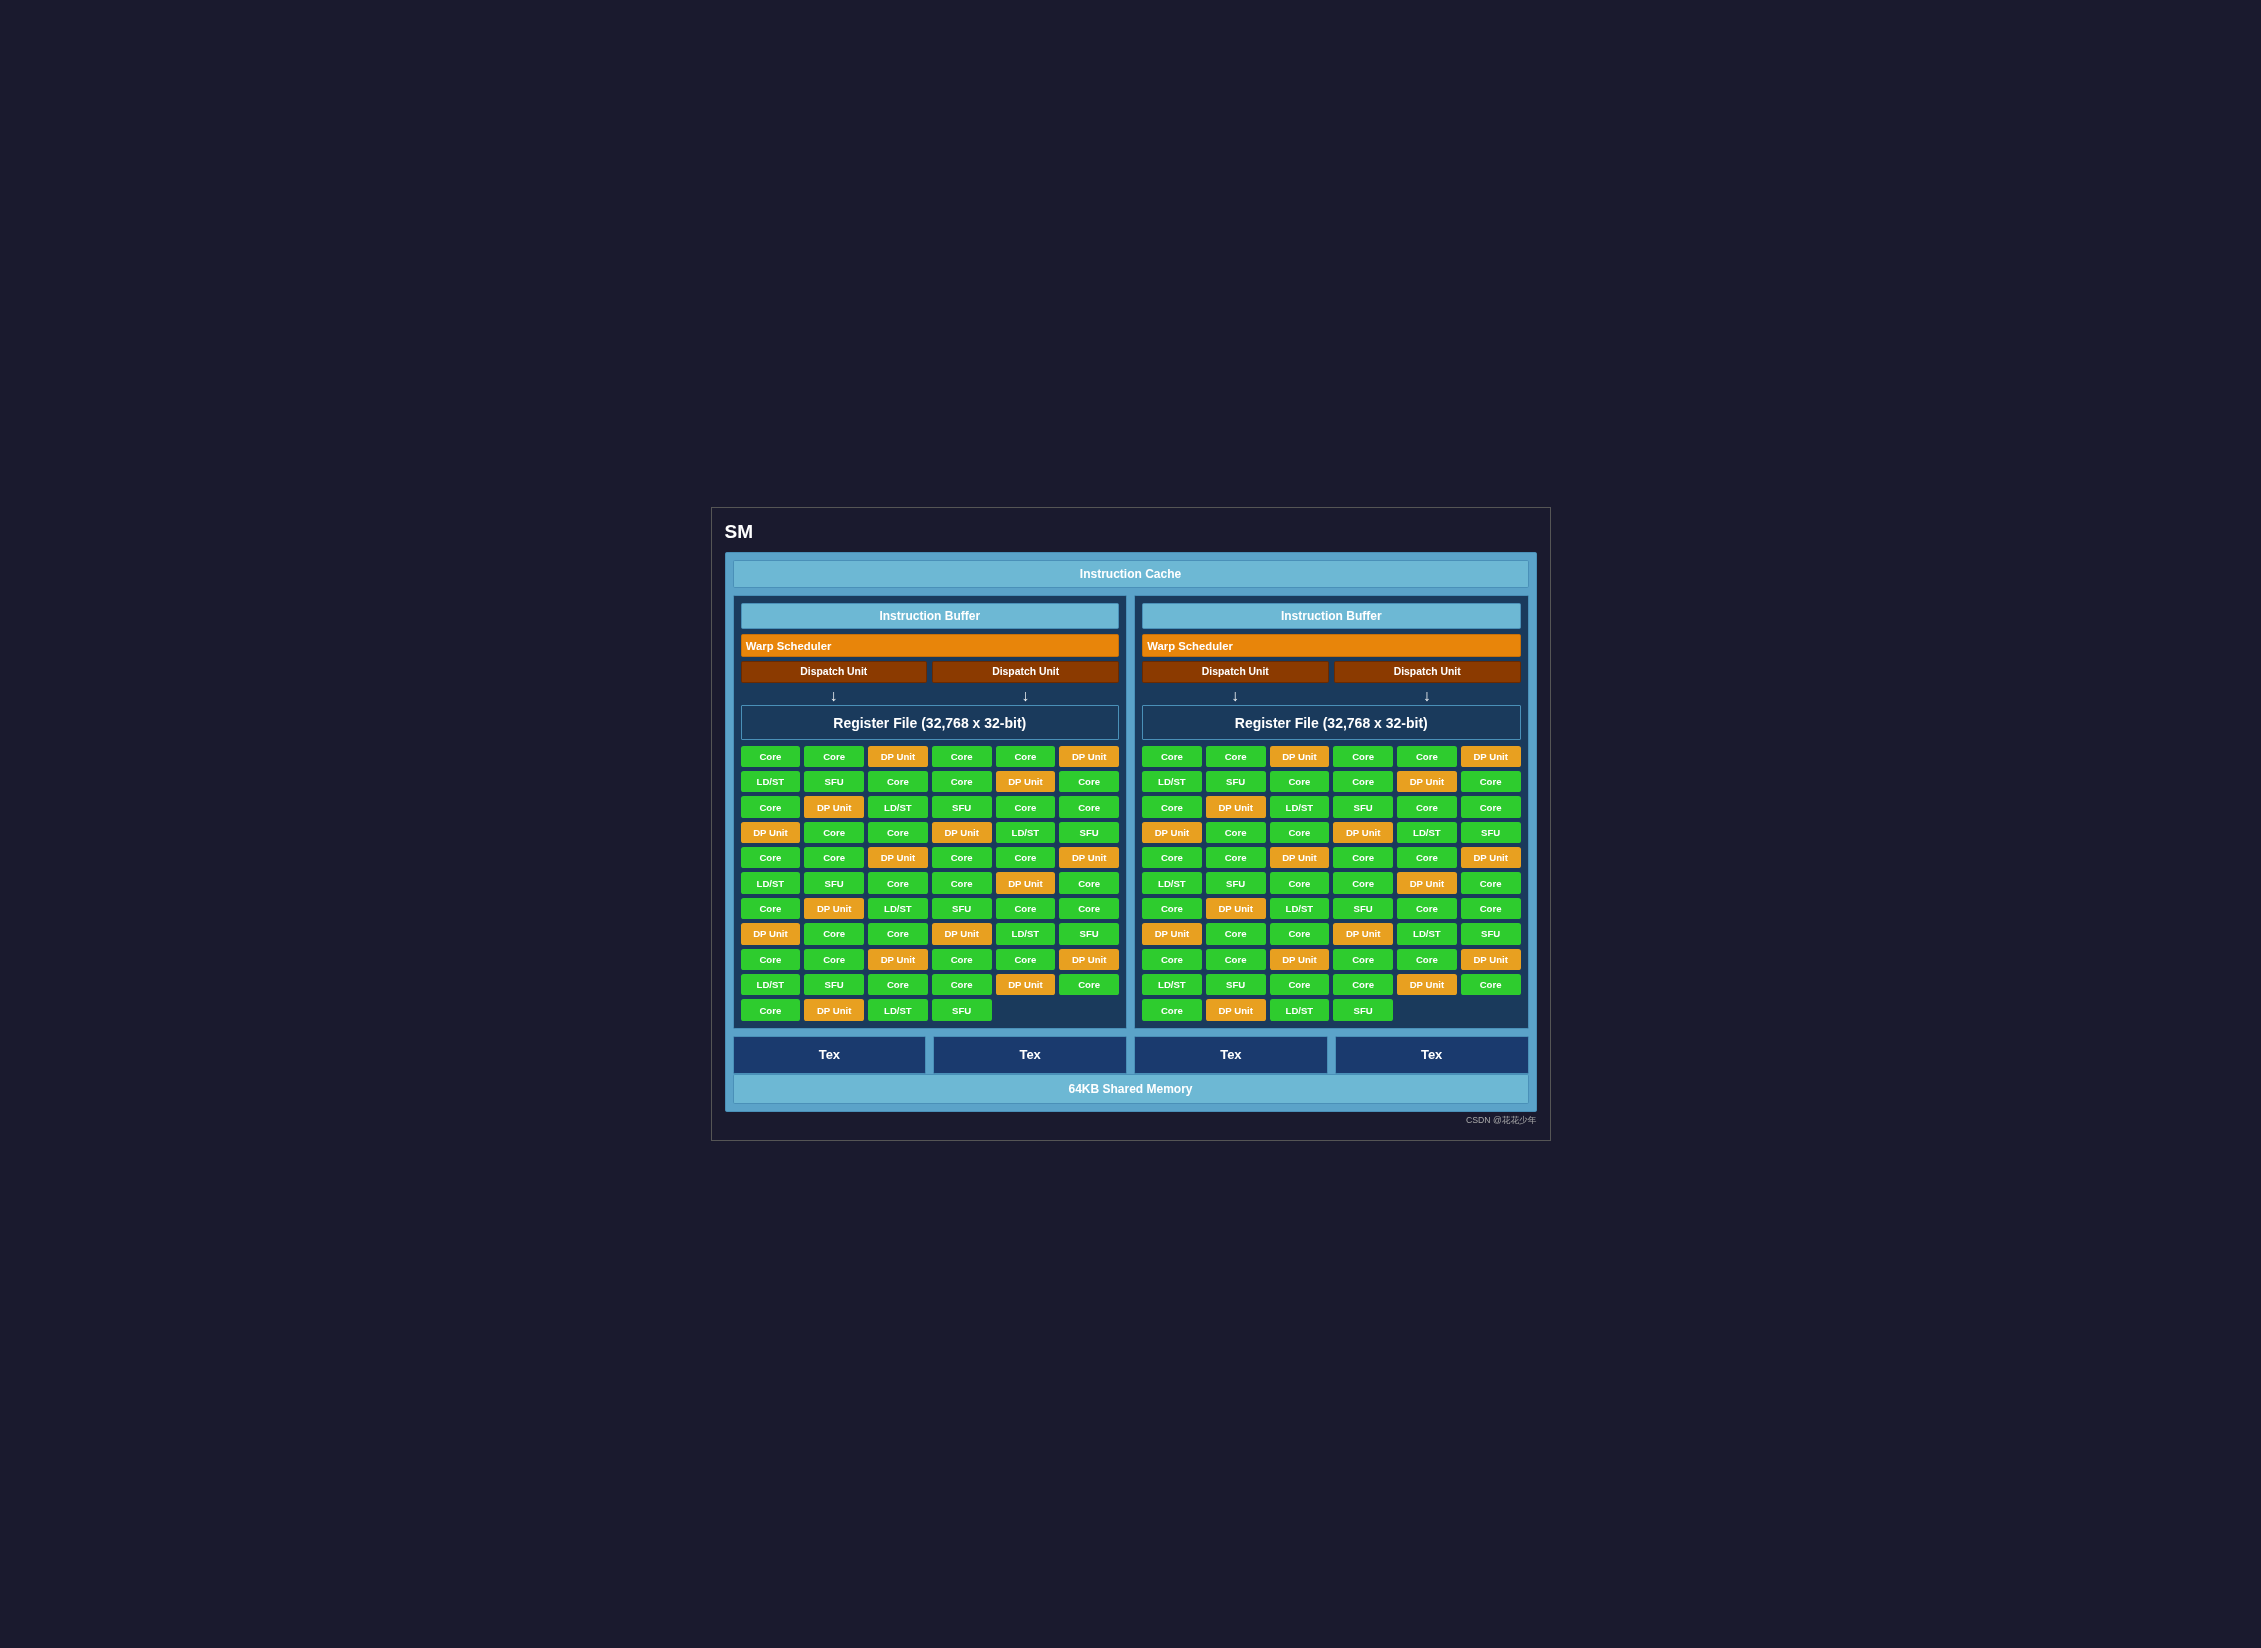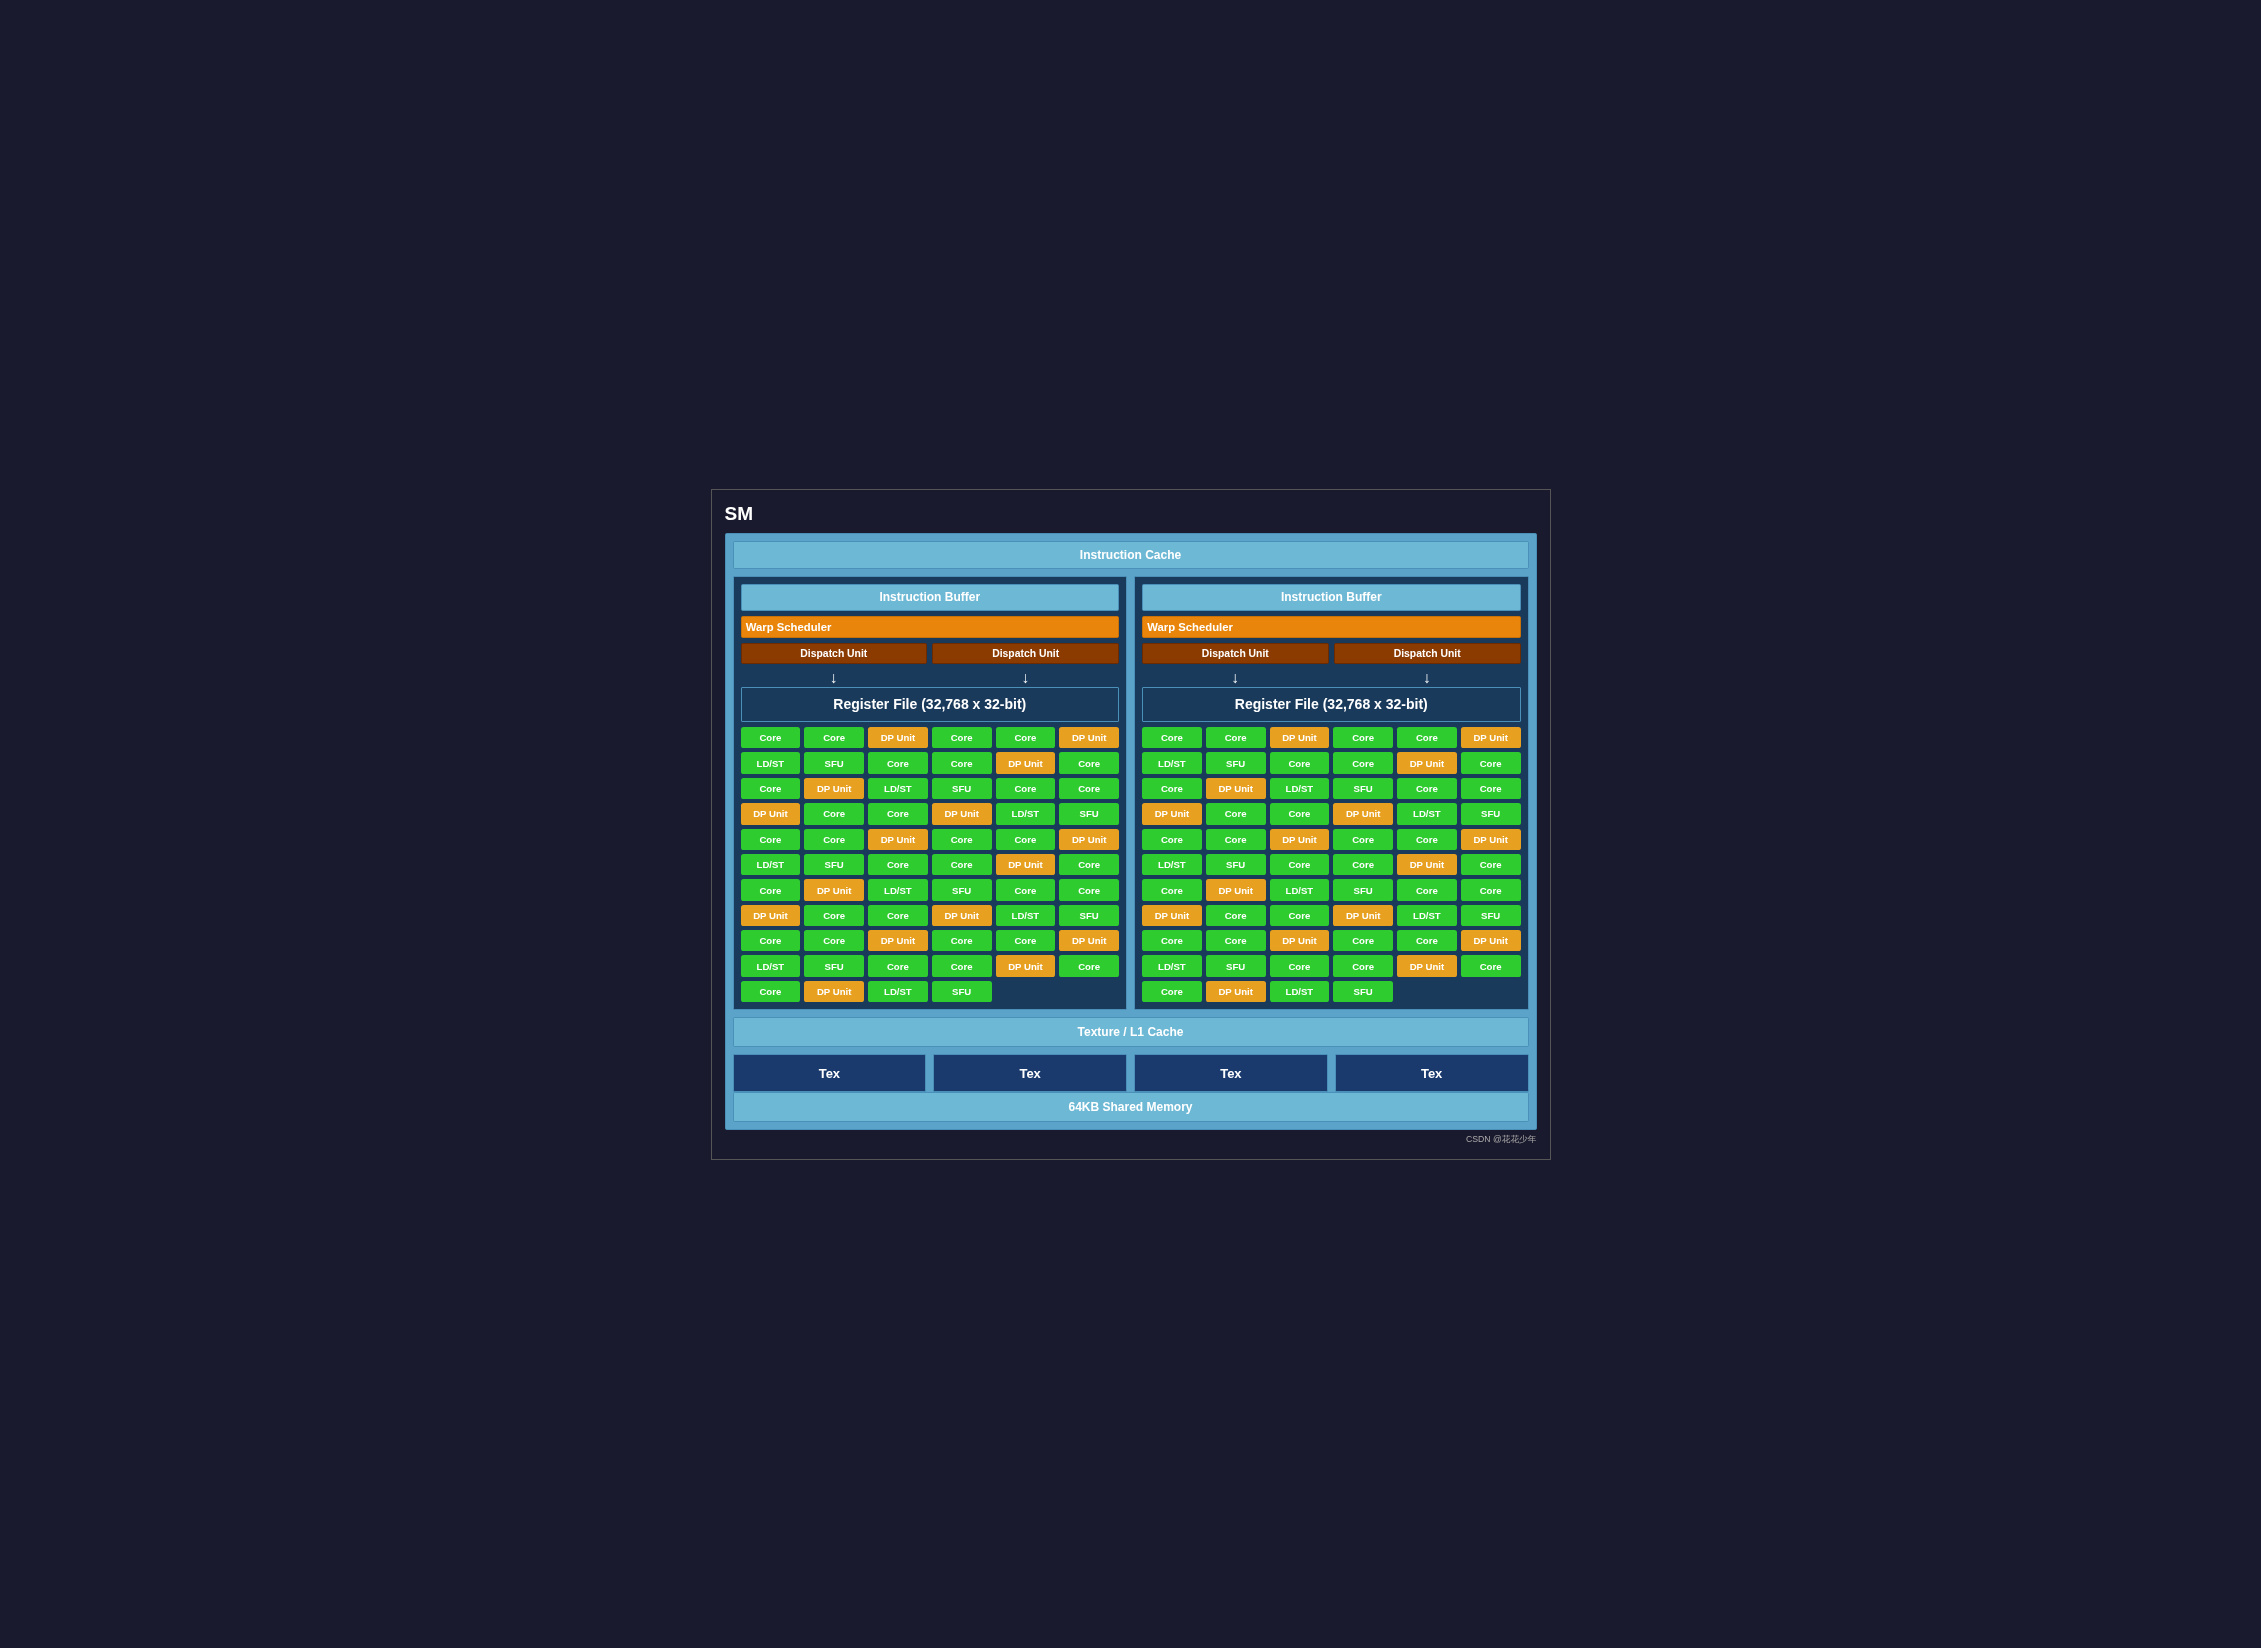--- a/index.html
+++ b/index.html
@@ -354,21 +354,20 @@
             <div class="cell cell-dp">DP Unit</div>
             <div class="cell cell-core">Core</div>
             <div class="cell cell-core">Core</div>
             <div class="cell cell-dp">DP Unit</div>
             <div class="cell cell-ldst">LD/ST</div>
             <div class="cell cell-sfu">SFU</div>
           </div>
       </div>
     </div>
 
-    <div class="texture-l1">Texture / L1 Cache</div>
 
     <div class="tex-row">
       <div class="tex-unit">Tex</div>
       <div class="tex-unit">Tex</div>
       <div class="tex-unit">Tex</div>
       <div class="tex-unit">Tex</div>
     </div>
 
     <div class="shared-memory">64KB Shared Memory</div>
   </div>

